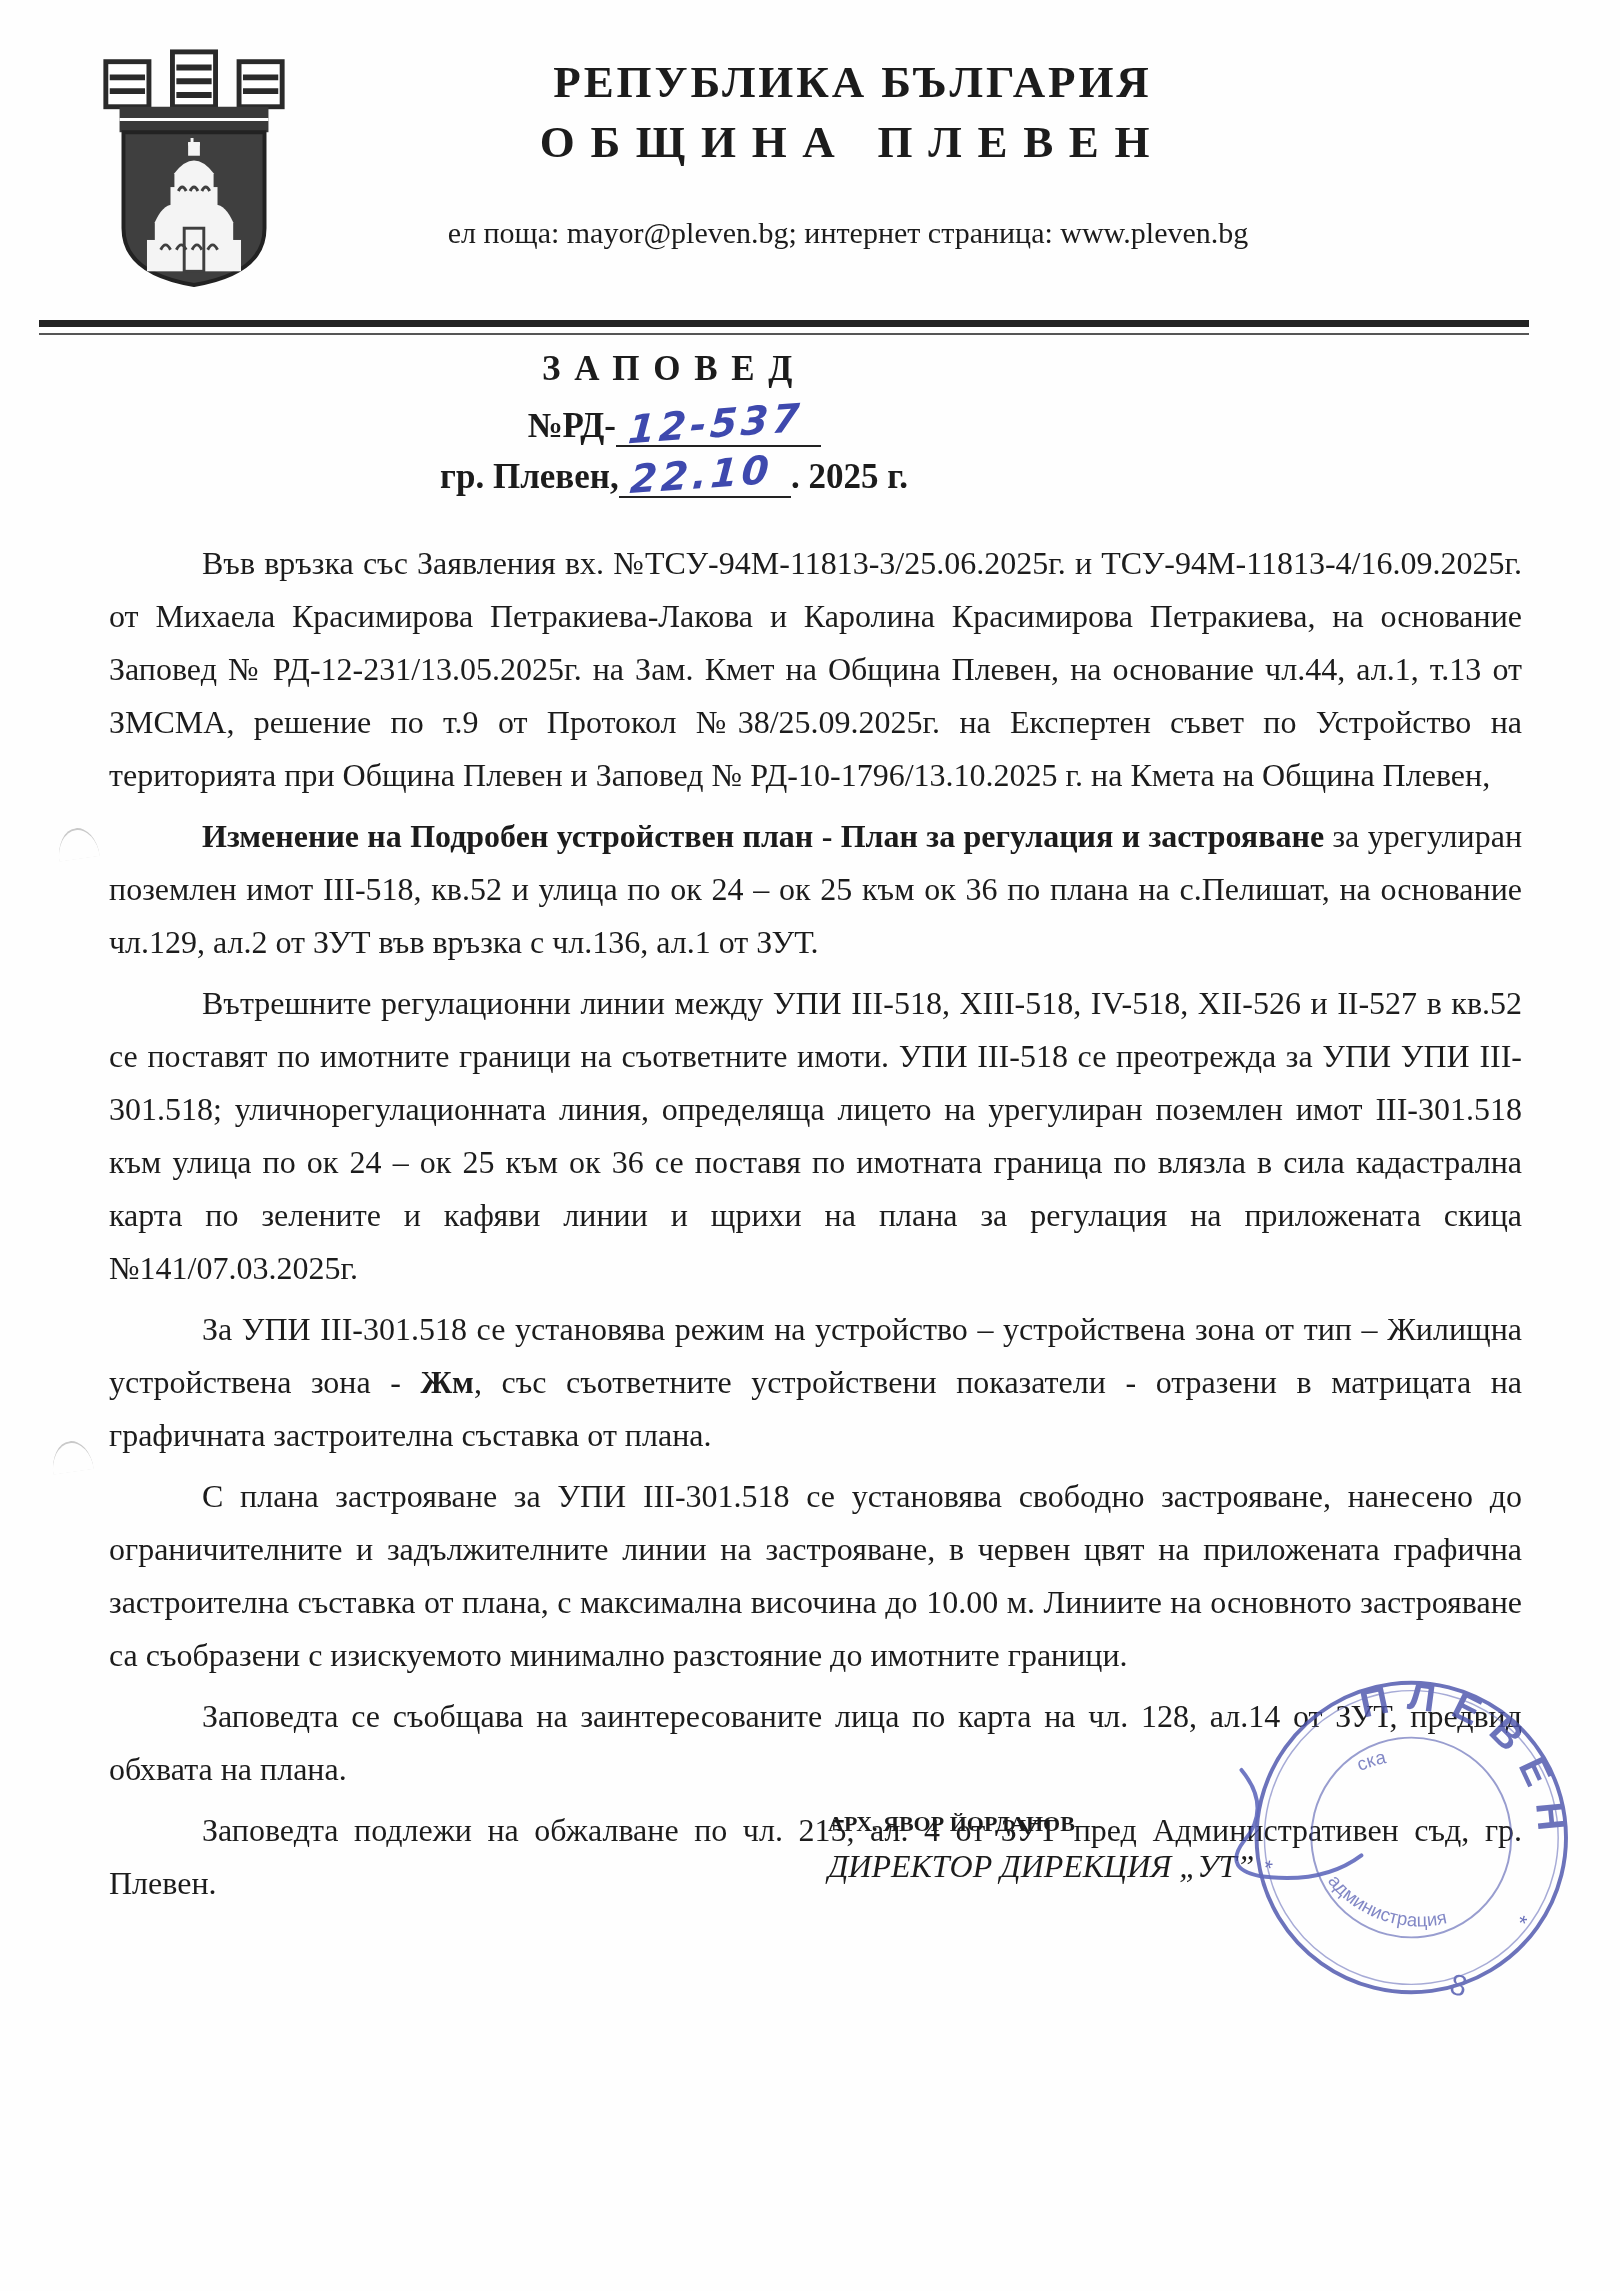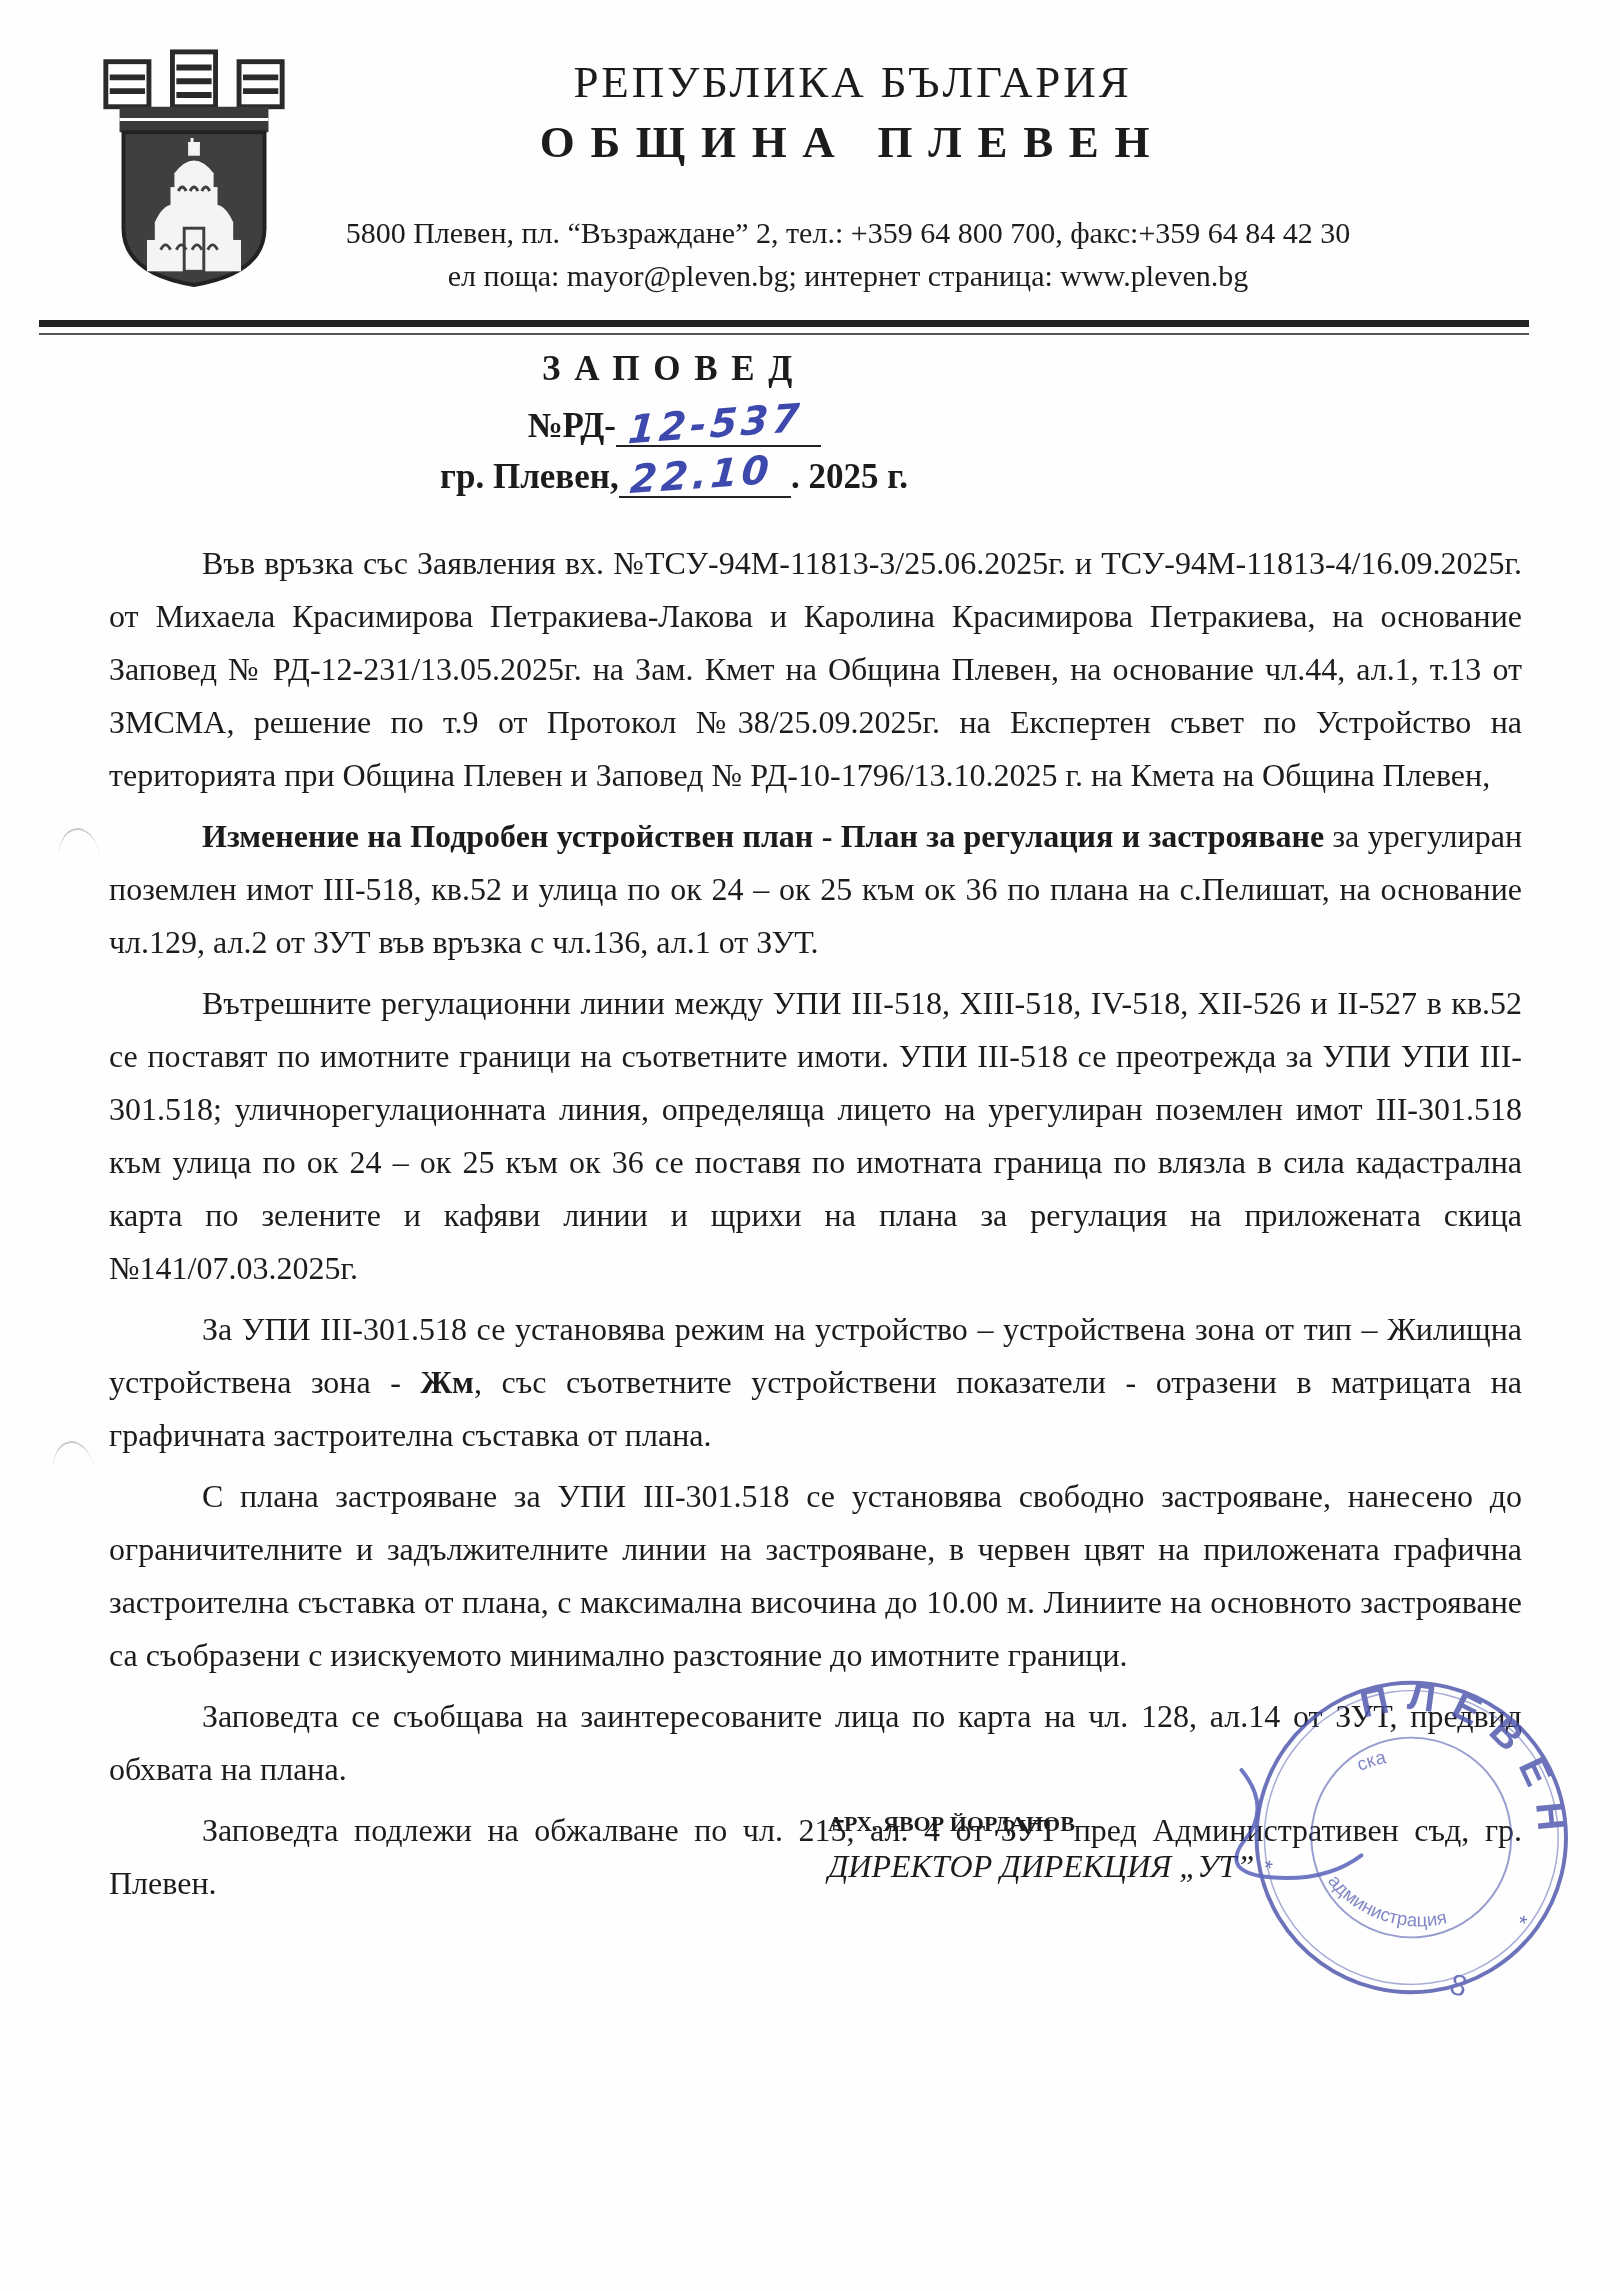--- a/index.html
+++ b/index.html
@@ -12,21 +12,21 @@
     color:#1c1c1c;
     overflow:hidden;
   }
   
   .coat{position:absolute;left:98px;top:44px;width:192px;height:245px;}
   .hdr-title{
     position:absolute;left:333px;top:54px;width:1039px;
     text-align:center;
   }
   .country{
-    font-size:45px;font-weight:normal;letter-spacing:2.9px;line-height:57px;
+    font-size:45px;font-weight:bold;letter-spacing:2.9px;line-height:57px;
   }
   .muni{
     font-size:45px;font-weight:bold;letter-spacing:15.7px;line-height:63px;
   }
   .hdr-contacts{
     position:absolute;left:196px;top:211px;width:1304px;
     text-align:center;font-size:30px;line-height:43px;
   }
   .rule{
     position:absolute;left:39px;top:320px;width:1490px;height:5.9px;
@@ -122,21 +122,20 @@
       <path d="M64 210 q5 -10 10 0 M80 210 q5 -10 10 0 M96 210 q5 -10 10 0 M112 210 q5 -10 10 0"></path>
       <rect x="88" y="188" width="20" height="44"></rect>
     </g>
   </svg>
 
   <div class="hdr-title">
     <div class="country">РЕПУБЛИКА БЪЛГАРИЯ</div>
     <div class="muni">ОБЩИНА ПЛЕВЕН</div>
   </div>
   <div class="hdr-contacts">
-    <div>5800 Плевен, пл. “Възраждане” 2, тел.: +359 64 800 700, факс:+359 64 84 42 30</div>
     <div>ел поща: mayor@pleven.bg; интернет страница: www.pleven.bg</div>
   </div>
 
   <div class="rule"></div>
 
   <div class="order-head">
     <div class="ord-title">ЗАПОВЕД</div>
     <div class="ord-no">
       <span>№РД-</span><span class="fill-line"><span class="hw">12-537</span></span>
     </div>

